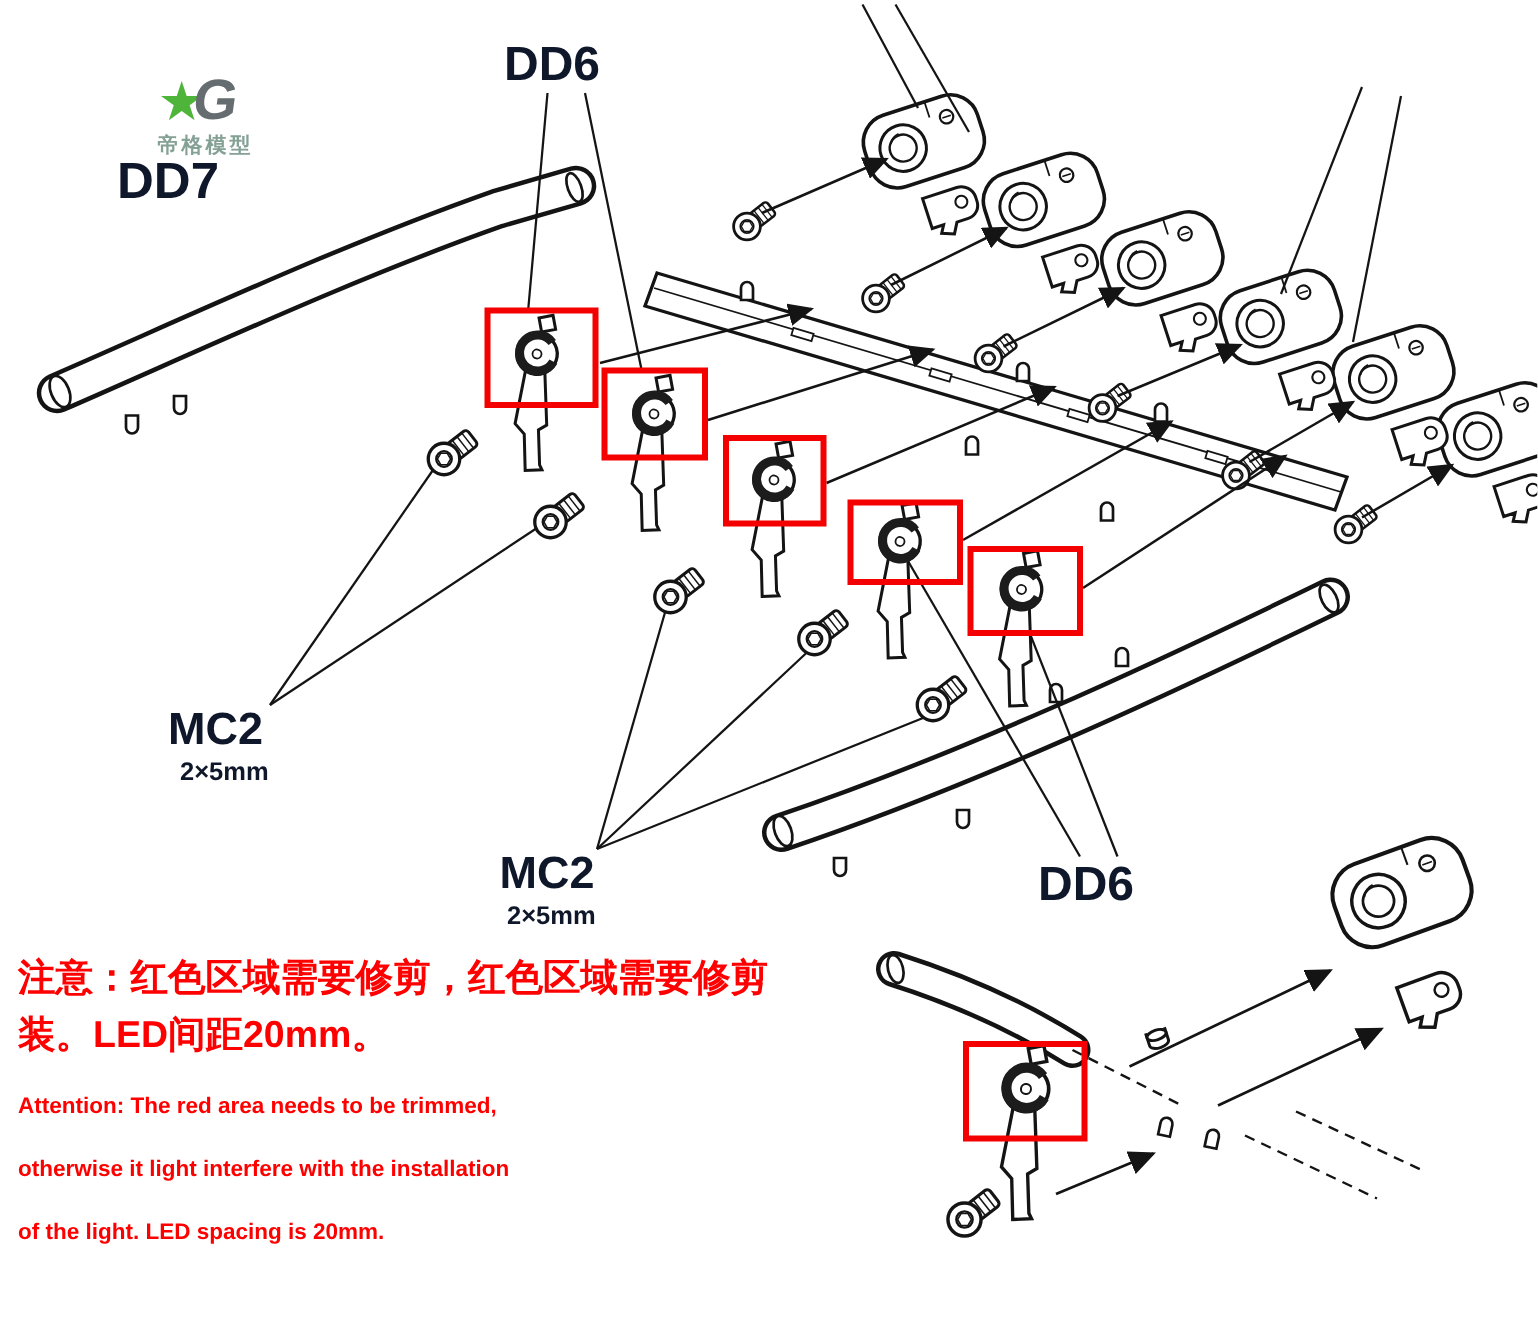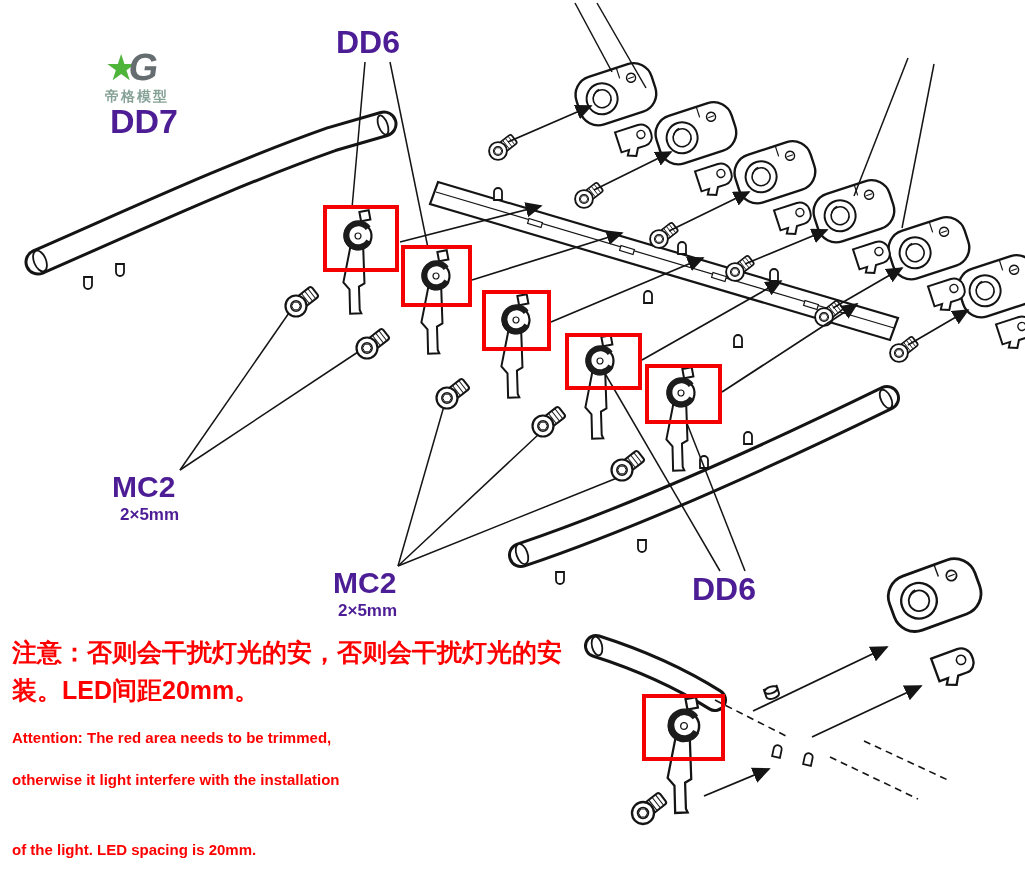--- a/index.html
+++ b/index.html
@@ -1,36 +1,36 @@
 <!DOCTYPE html>
 <html><head>
 <meta charset="utf-8">
 <style>
   html,body{margin:0;padding:0;background:#fff;}
   .stage{
     position:relative;width:1025px;height:889px;background:#ffffff;
     overflow:hidden;font-family:"Liberation Sans",sans-serif;
   }
   .stage svg{position:absolute;left:0;top:0;}
-  .lbl{position:absolute;color:#4c1d95;font-weight:700;line-height:1;white-space:nowrap;}
+  .lbl{position:absolute;color:#0f172a;font-weight:700;line-height:1;white-space:nowrap;}
   .dd6-top{left:336px;top:26px;font-size:32px;}
-  .dd7{left:78px;top:104px;font-size:34px;margin-left:32px;}
+  .dd7{left:78px;top:104px;font-size:34px;}
   .mc2-upper-code{left:112px;top:472px;font-size:30px;}
   .mc2-upper-size{left:120px;top:506px;font-size:17px;}
   .mc2-lower-code{left:333px;top:568px;font-size:30px;}
   .mc2-lower-size{left:338px;top:602px;font-size:17px;}
   .dd6-bottom{left:692px;top:573px;font-size:32px;}
   .warn{position:absolute;left:12px;color:#ff0000;font-weight:700;line-height:1;white-space:nowrap;}
   .warn-zh{font-size:25px;}
   .warn-en{font-size:15px;}
   .warn-zh1{top:640px;}
   .warn-zh2{top:678px;}
   .warn-en1{top:730px;}
   .warn-en2{top:772px;}
-  .warn-en3{top:814px;margin-top:28px;}
+  .warn-en3{top:814px;}
   .logo{position:absolute;left:105px;top:50px;width:130px;opacity:.92;}
   .logo-mark{display:flex;align-items:flex-start;height:40px;}
   .logo-star{color:#3fae2a;font-size:36px;line-height:36px;}
   .logo-g{color:#596165;font-size:38px;line-height:34px;font-weight:900;margin-left:-8px;transform:skewX(-8deg);}
   .logo-text{font-size:14px;font-weight:700;color:#7b9a8e;letter-spacing:2px;margin-top:-2px;}
 </style>
 </head>
 <body>
 
 <div class="stage">
@@ -244,19 +244,19 @@
   </div>
 
   <div class="lbl dd6-top">DD6</div>
   <div class="lbl dd7">DD7</div>
   <div class="lbl mc2-upper-code">MC2</div>
   <div class="lbl mc2-upper-size">2×5mm</div>
   <div class="lbl mc2-lower-code">MC2</div>
   <div class="lbl mc2-lower-size">2×5mm</div>
   <div class="lbl dd6-bottom">DD6</div>
 
-  <div class="warn warn-zh warn-zh1">注意：否则会干扰灯光的安，否则会干扰灯光的安</div>
+  <div class="warn warn-zh warn-zh1">注意：红色区域需要修剪，红色区域需要修剪</div>
   <div class="warn warn-zh warn-zh2">装。LED间距20mm。</div>
   <div class="warn warn-en warn-en1">Attention: The red area needs to be trimmed,</div>
   <div class="warn warn-en warn-en2">otherwise it light interfere with the installation</div>
   <div class="warn warn-en warn-en3">of the light. LED spacing is 20mm.</div>
 
 </div>
 
 </body></html>

